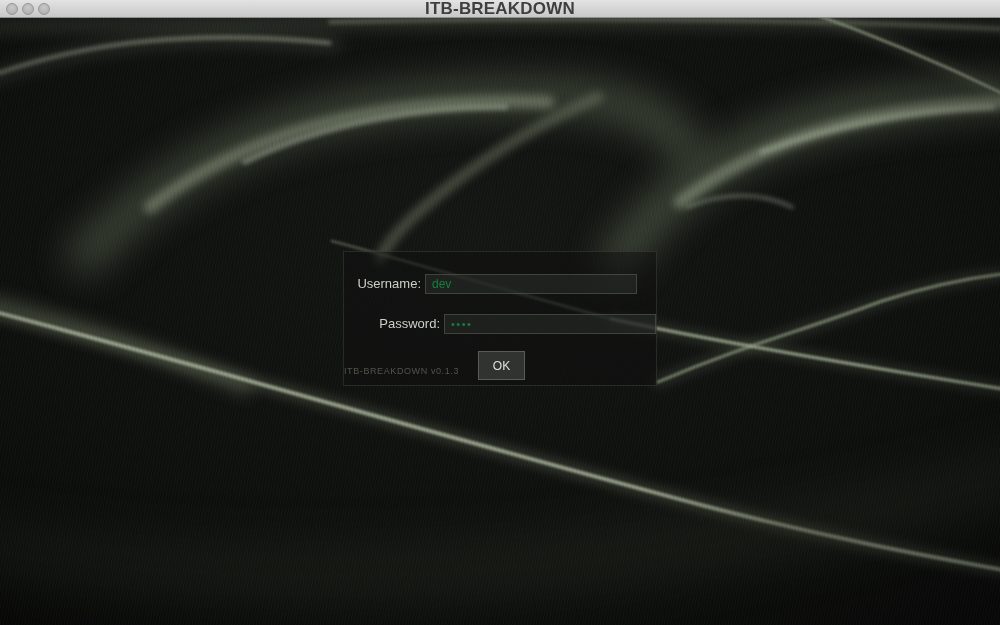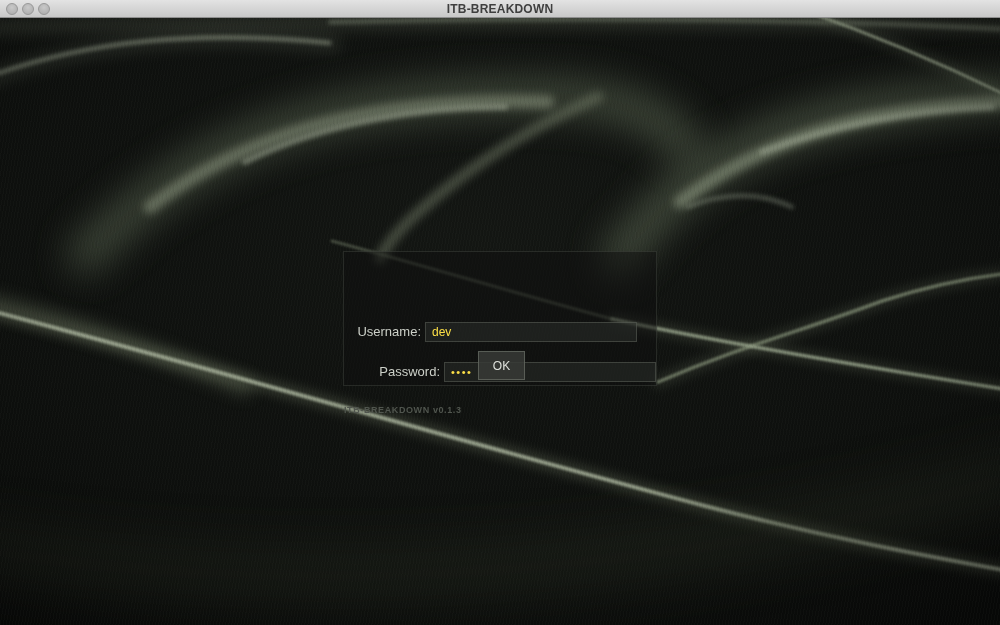--- a/index.html
+++ b/index.html
@@ -13,37 +13,37 @@
       repeating-linear-gradient(100deg, rgba(210,220,200,0.025) 0px, rgba(210,220,200,0.025) 1px, rgba(0,0,0,0) 1px, rgba(0,0,0,0) 3px),
       repeating-linear-gradient(82deg, rgba(0,0,0,0.05) 0px, rgba(0,0,0,0.05) 1px, rgba(0,0,0,0) 1px, rgba(0,0,0,0) 4px);}
 
   
   .titlebar{position:absolute;top:0;left:0;width:1000px;height:18px;
     background:linear-gradient(#e3e3e3,#c8c8c8);border-bottom:1px solid #8f8f8f;
     display:flex;align-items:center;z-index:5;box-sizing:border-box;}
   .traffic{position:absolute;left:6px;top:3px;display:flex;gap:4px;}
   .dot{width:12px;height:12px;border-radius:50%;box-sizing:border-box;
     background:radial-gradient(circle at 50% 35%, #c9c9c9, #a9a9a9);border:1px solid #989898;}
-  .titletext{flex:1;text-align:center;font-size:12px;font-weight:600;color:#3f3f3f;letter-spacing:0.2px;line-height:18px;}
+  .titletext{flex:1;text-align:center;font-size:17px;font-weight:600;color:#3f3f3f;letter-spacing:0.2px;line-height:18px;}
 
   
   .login-panel{position:absolute;left:343px;top:251px;width:314px;height:135px;box-sizing:border-box;
     background:rgba(15,16,15,0.52);border:1px solid rgba(125,132,118,0.22);z-index:3;}
-  .row{position:absolute;left:0;right:0;height:21px;display:flex;align-items:center;margin-top:48px;}
+  .row{position:absolute;left:0;right:0;height:21px;display:flex;align-items:center;}
   .row-user{top:21px;}
   .row-pass{top:61px;justify-content:flex-end;}
   .lbl{width:77px;text-align:right;color:#ccd0c8;font-size:13px;flex:none;}
   .field{box-sizing:border-box;width:212px;height:20px;margin-left:4px;flex:none;
     background:rgba(42,45,42,0.55);border:1px solid rgba(125,131,120,0.35);
-    color:#fde047;font-size:12px;padding:0 6px;outline:none;}
+    color:#15803d;font-size:12px;padding:0 6px;outline:none;}
   .field.pwd{font-size:11px;letter-spacing:1.5px;}
   .ok{position:absolute;left:134px;top:99px;width:47px;height:29px;box-sizing:border-box;
     background:rgba(55,58,54,0.85);border:1px solid rgba(135,141,130,0.45);
     color:#dde0da;font-size:12px;line-height:1;cursor:pointer;}
-  .version{position:absolute;left:344px;top:405px;font-size:9px;letter-spacing:0.6px;color:#50554e;z-index:3;font-weight:bold;}
+  .version{position:absolute;left:344px;top:366px;font-size:9px;letter-spacing:0.6px;color:#50554e;z-index:3;}
 </style>
 </head>
 <body>
 
 <div class="window">
 
   <svg class="bg" viewBox="0 0 1000 625" width="1000" height="625" aria-hidden="true">
     <defs>
       <radialGradient id="vign" cx="48%" cy="38%" r="78%">
         <stop offset="0%" stop-color="#262b23" stop-opacity="0.20"></stop>

